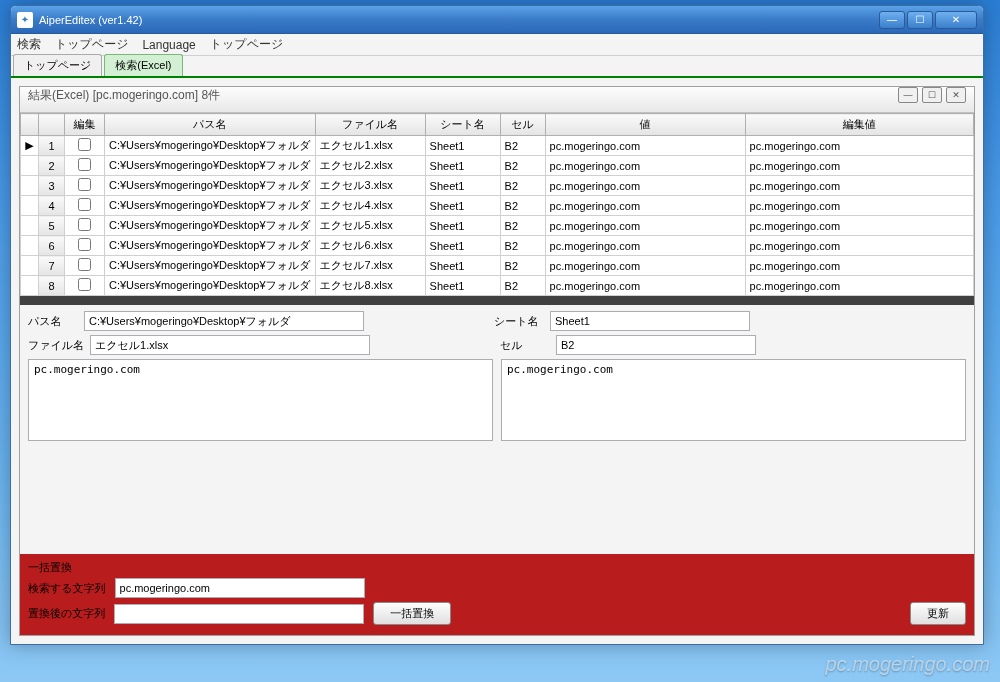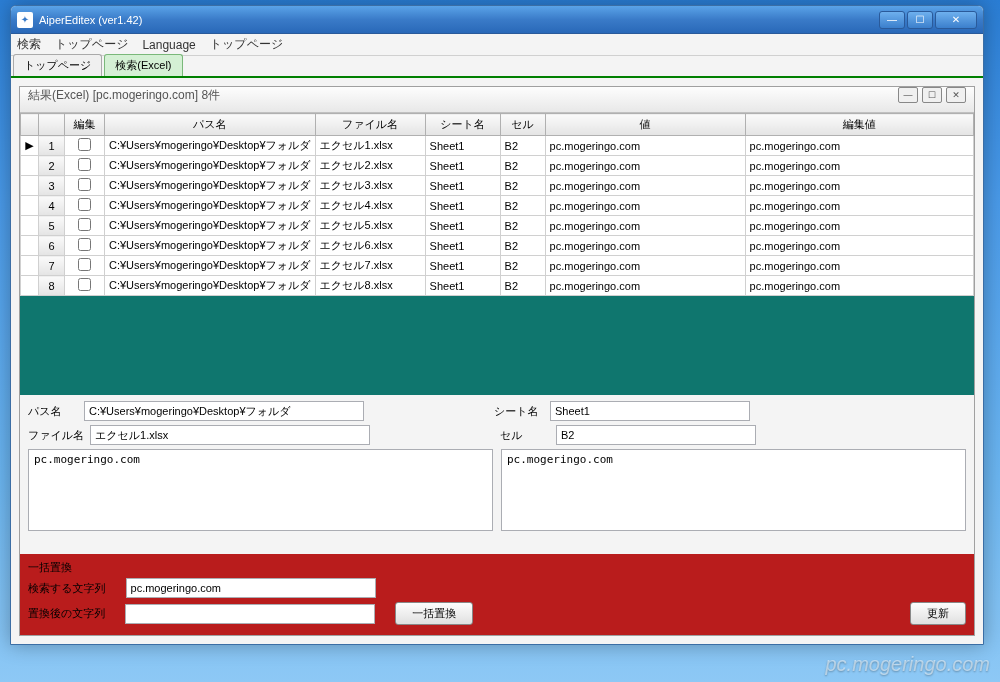--- a/index.html
+++ b/index.html
@@ -120,22 +120,22 @@
   border: 1px solid #888;
   background: #f0f0f0;
   border-radius: 2px;
   font-size: 9px;
   display: flex;
   align-items: center;
   justify-content: center;
   cursor: pointer;
 }
 .grid-area {
-  background: #0f766e;
-  height: 282px;
+  background: #404040;
+  height: 192px;
   overflow: hidden;
 }
 .grid {
   border-collapse: collapse;
   background: #fff;
   width: 100%;
 }
 .grid th {
   background: linear-gradient(180deg, #fafafa 0%, #e4e4e4 100%);
   border: 1px solid #b0b0b0;
@@ -185,21 +185,21 @@
   font-size: 11px;
   height: 82px;
   resize: none;
 }
 .replace-area {
   padding: 6px 8px;
   background: #b91c1c;
   position: relative;
 }
 .replace-label { font-size: 11px; margin-bottom: 3px; }
-.replace-row { display: flex; align-items: center; gap: 20px; margin-bottom: 4px; }
+.replace-row { display: flex; align-items: center; gap: 9px; margin-bottom: 4px; }
 .btn {
   background: linear-gradient(180deg, #fdfdfd 0%, #e0e0e0 100%);
   border: 1px solid #888;
   border-radius: 3px;
   padding: 3px 16px;
   font-size: 11px;
   cursor: pointer;
 }
 .btn-update {
   position: absolute;

